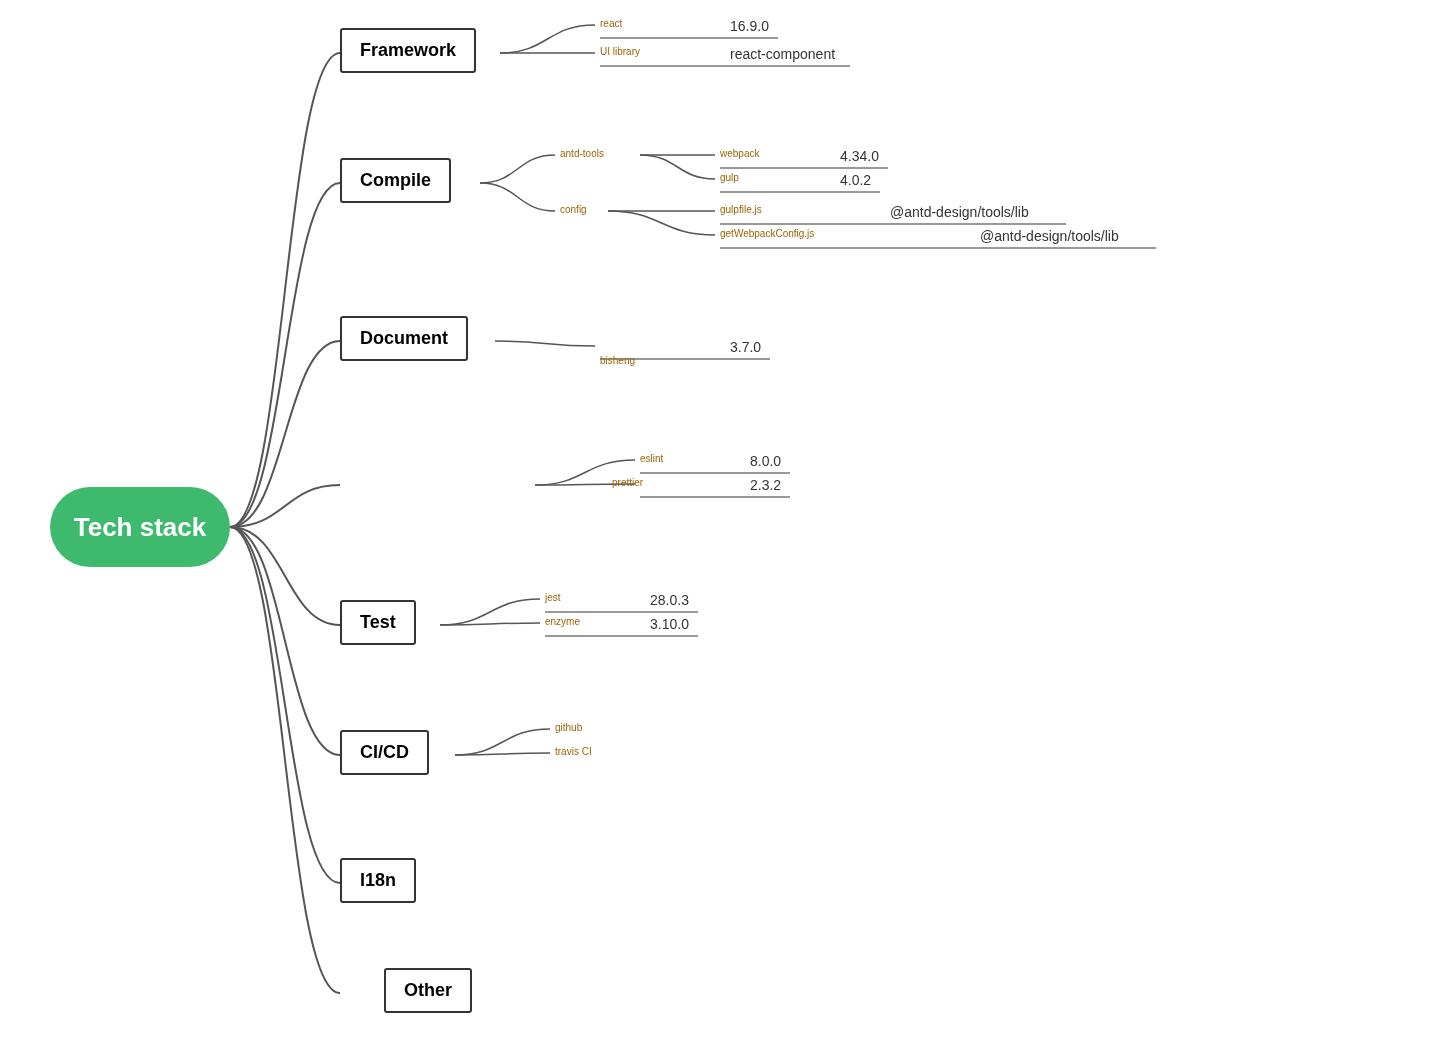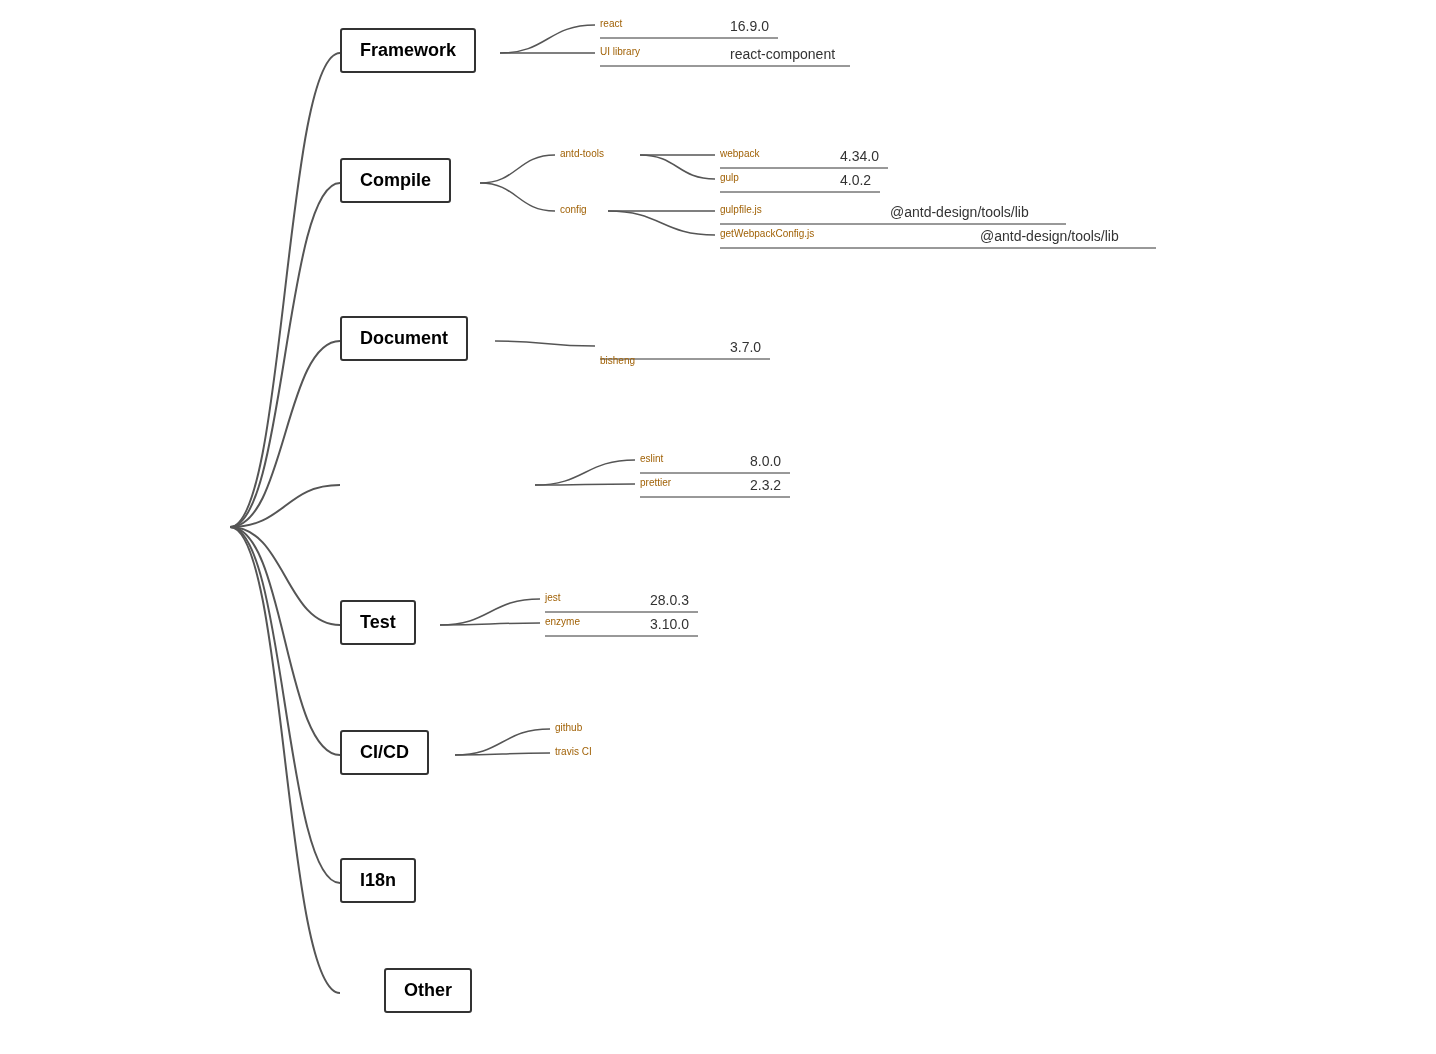--- a/index.html
+++ b/index.html
@@ -97,20 +97,23 @@
       <line x1="545" y1="612" x2="698" y2="612" stroke="#333" stroke-width="1"></line>
       <path d="M440,625 C490,625 490,623 540,623" stroke="#555" stroke-width="1.5" fill="none"></path>
       <line x1="545" y1="636" x2="698" y2="636" stroke="#333" stroke-width="1"></line>
       <path d="M230,527 C285,527 285,755 340,755" stroke="#555" stroke-width="2" fill="none"></path>
       <path d="M455,755 C502.5,755 502.5,729 550,729" stroke="#555" stroke-width="1.5" fill="none"></path>
       <path d="M455,755 C502.5,755 502.5,753 550,753" stroke="#555" stroke-width="1.5" fill="none"></path>
       <path d="M230,527 C285,527 285,883 340,883" stroke="#555" stroke-width="2" fill="none"></path>
       <path d="M230,527 C285,527 285,993 340,993" stroke="#555" stroke-width="2" fill="none"></path>
     </svg>
 
+  <div class="node root-node">
+    <span>Tech stack</span>
+  </div>
 
 <div class="node branch-node" style="left: 340px; top: 28px;">
       <span>Framework</span>
     </div>
     <div class="leaf-text" style="left: 600px; top: 18px;">react</div>
     <div class="leaf-value" style="left: 730px; top: 18px;">16.9.0</div>
     <div class="leaf-text" style="left: 600px; top: 46px;">UI library</div>
     <div class="leaf-value" style="left: 730px; top: 46px;">react-component</div>
     <div class="node branch-node" style="left: 340px; top: 158px;">
       <span>Compile</span>
@@ -125,21 +128,21 @@
     <div class="leaf-value" style="left: 890px; top: 204px;">@antd-design/tools/lib</div>
     <div class="leaf-text" style="left: 720px; top: 228px;">getWebpackConfig.js</div>
     <div class="leaf-value" style="left: 980px; top: 228px;">@antd-design/tools/lib</div>
     <div class="node branch-node" style="left: 340px; top: 316px;">
       <span>Document</span>
     </div>
     <div class="leaf-text" style="left: 600px; top: 355px;">bisheng</div>
     <div class="leaf-value" style="left: 730px; top: 339px;">3.7.0</div>
     <div class="leaf-text" style="left: 640px; top: 453px;">eslint</div>
     <div class="leaf-value" style="left: 750px; top: 453px;">8.0.0</div>
-    <div class="leaf-text" style="left: 640px; top: 477px;">prettier</div>
+    <div class="leaf-text" style="left: 612px; top: 477px;">prettier</div>
     <div class="leaf-value" style="left: 750px; top: 477px;">2.3.2</div>
     <div class="node branch-node" style="left: 340px; top: 600px;">
       <span>Test</span>
     </div>
     <div class="leaf-text" style="left: 545px; top: 592px;">jest</div>
     <div class="leaf-value" style="left: 650px; top: 592px;">28.0.3</div>
     <div class="leaf-text" style="left: 545px; top: 616px;">enzyme</div>
     <div class="leaf-value" style="left: 650px; top: 616px;">3.10.0</div>
     <div class="node branch-node" style="left: 340px; top: 730px;">
       <span>CI/CD</span>

